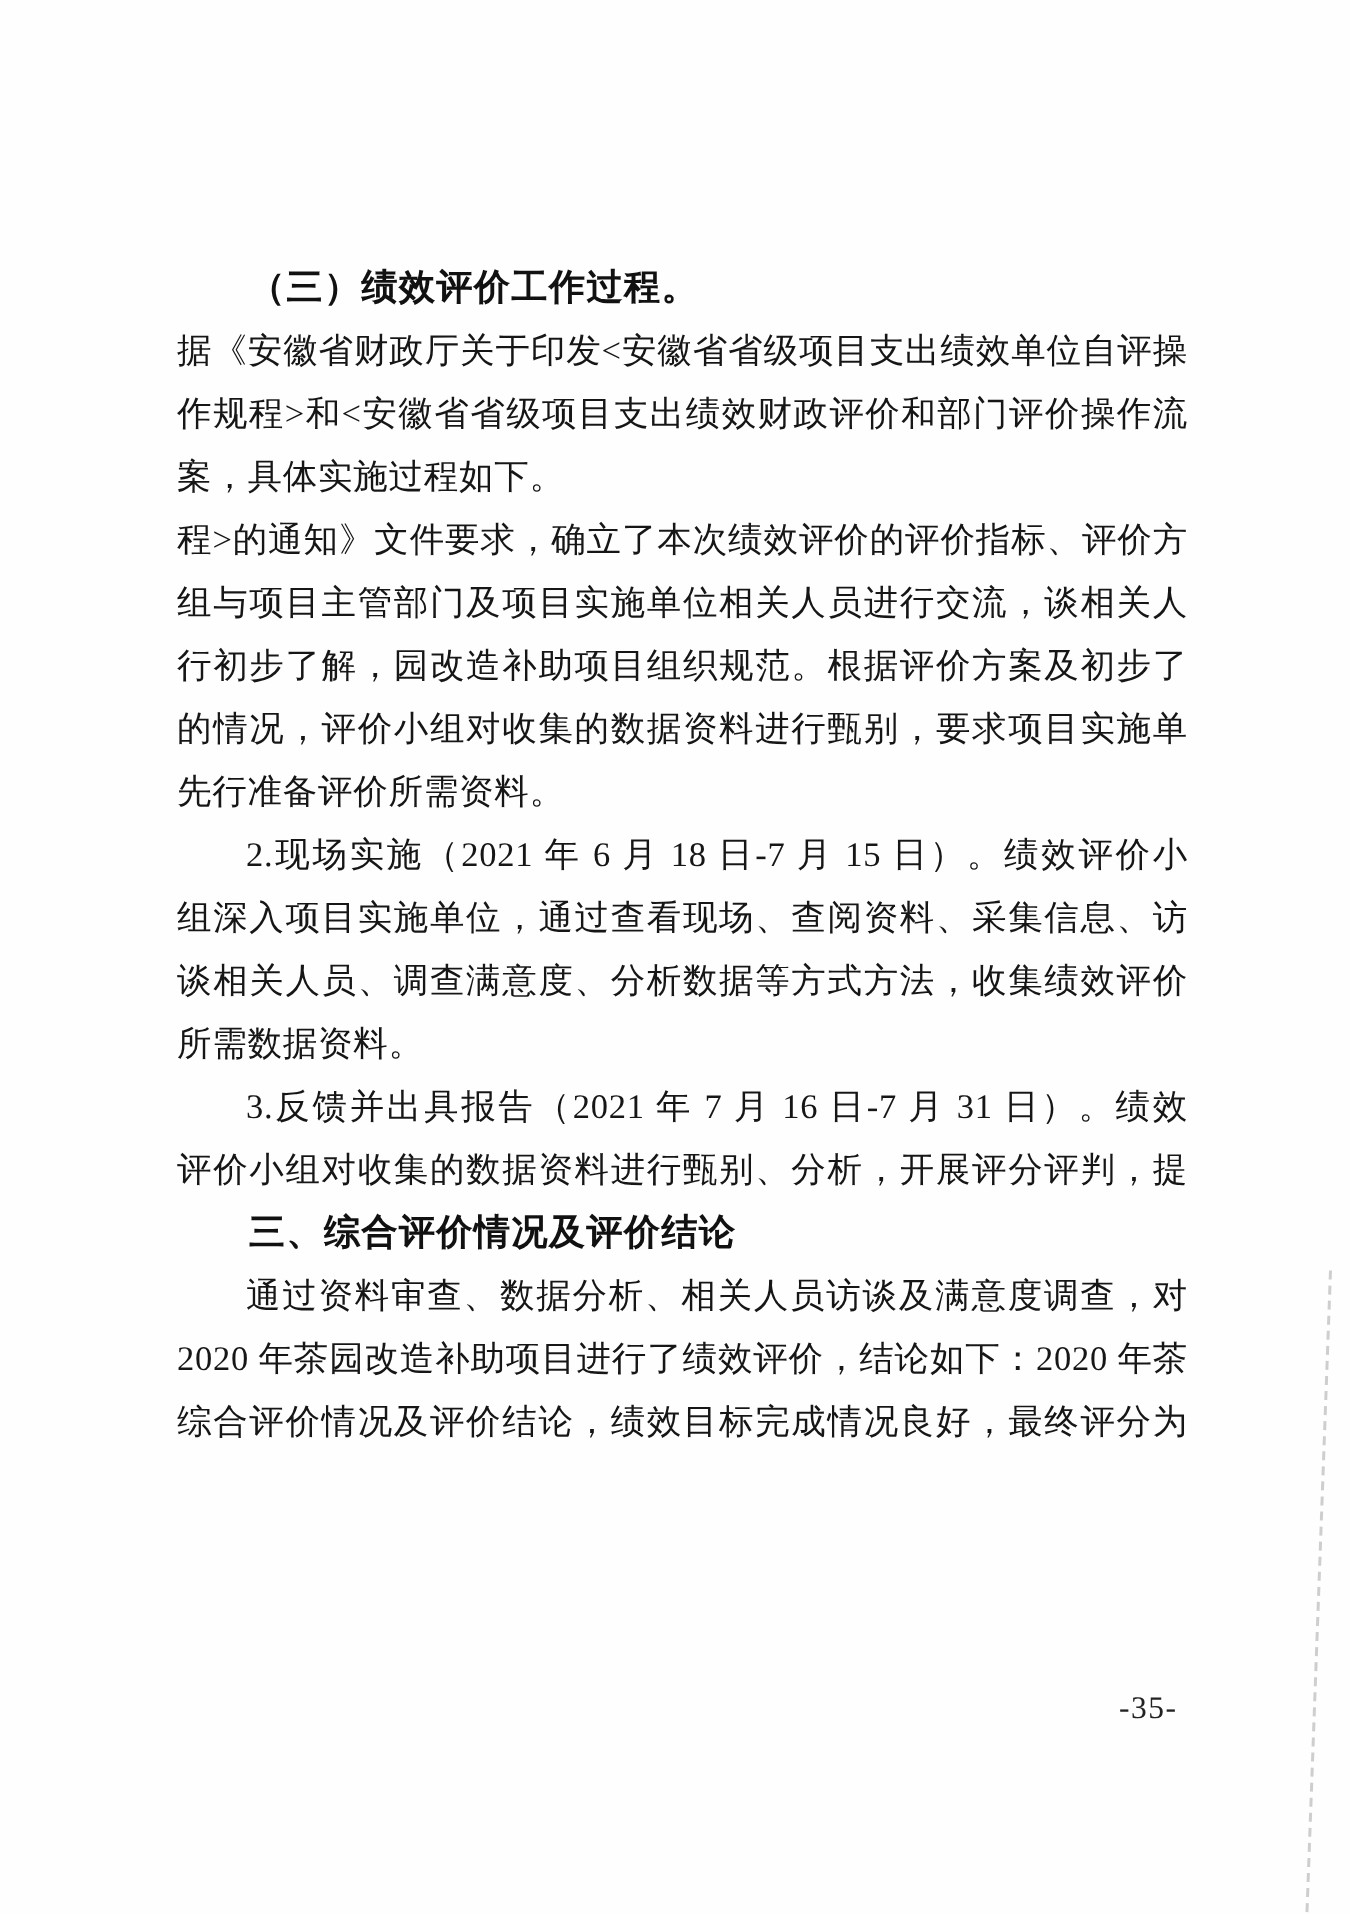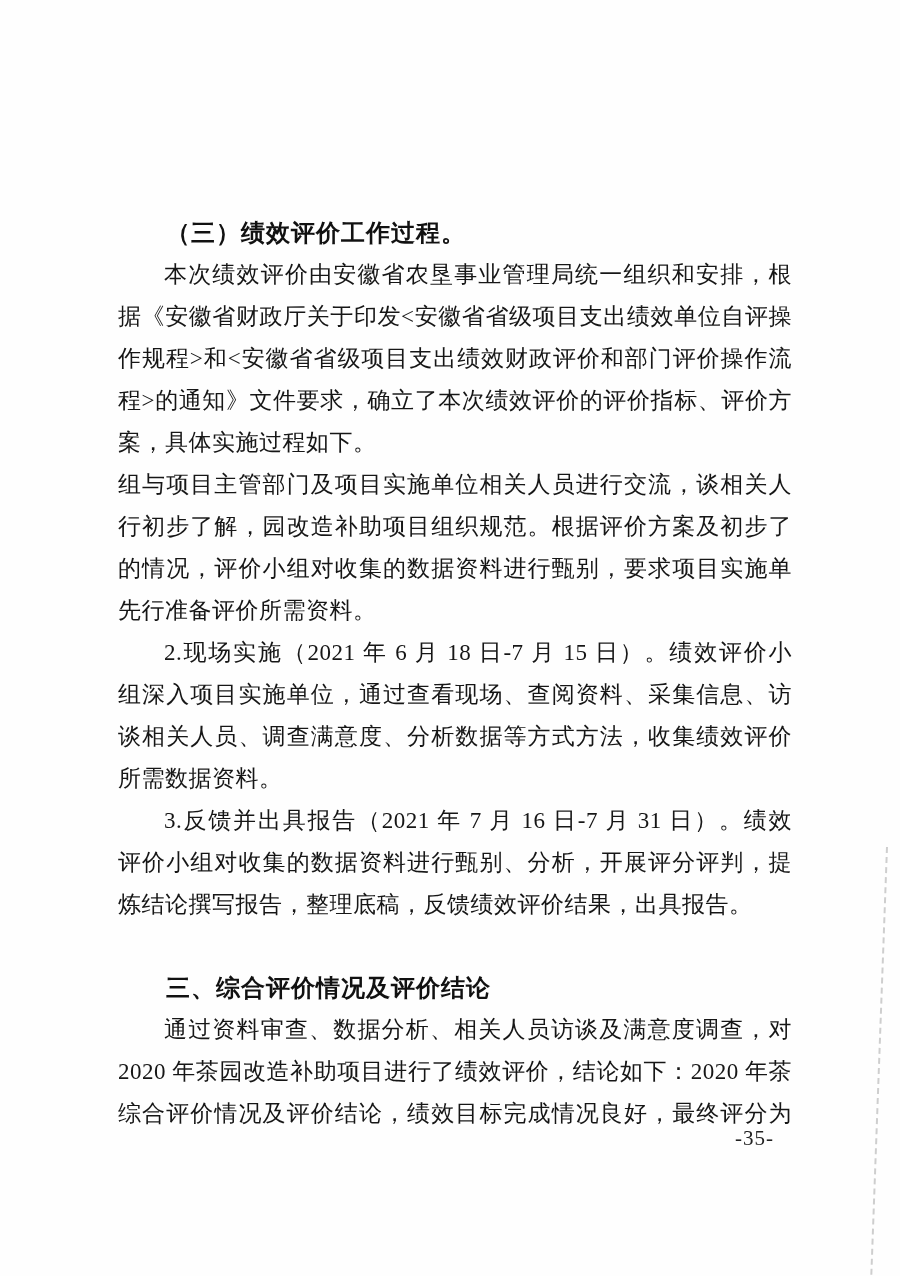--- a/index.html
+++ b/index.html
@@ -38,26 +38,25 @@
   }
   .line.indent {
     text-indent: 2em;
   }
   .line.heading {
     font-family: "Liberation Sans", "DejaVu Sans", sans-serif;
     font-weight: bold;
     font-size: 24px;
     letter-spacing: 1px;
     color: #111111;
-    margin-top: 41px;
   }
   .page-number {
     position: absolute;
     top: 1126px;
-    right: 126px;
+    right: 115px;
     font-size: 21px;
     letter-spacing: 1px;
     color: #222222;
   }
   .scan-edge {
     position: absolute;
     left: 886px;
     top: 847px;
     height: 428px;
     width: 0;
@@ -66,36 +65,34 @@
     transform: rotate(2.1deg);
     transform-origin: top left;
   }
 </style>
 </head>
 <body>
 
 <div class="page">
   <div class="content">
     <div class="line heading indent">（三）绩效评价工作过程。</div>
-    <div class="line indent fill">本次绩效评价由安徽省农垦事业管理局统一组织和安排，根</div>
     <div class="line fill">据《安徽省财政厅关于印发&lt;安徽省省级项目支出绩效单位自评操</div>
     <div class="line fill">作规程&gt;和&lt;安徽省省级项目支出绩效财政评价和部门评价操作流</div>
+    <div class="line">案，具体实施过程如下。</div>
     <div class="line fill">程&gt;的通知》文件要求，确立了本次绩效评价的评价指标、评价方</div>
-    <div class="line">案，具体实施过程如下。</div>
     <div class="line fill">组与项目主管部门及项目实施单位相关人员进行交流，谈相关人员</div>
     <div class="line fill">行初步了解，园改造补助项目组织规范。根据评价方案及初步了解</div>
     <div class="line fill">的情况，评价小组对收集的数据资料进行甄别，要求项目实施单位</div>
     <div class="line">先行准备评价所需资料。</div>
     <div class="line indent fill">2.现场实施（2021 年 6 月 18 日-7 月 15 日）。绩效评价小</div>
     <div class="line fill">组深入项目实施单位，通过查看现场、查阅资料、采集信息、访</div>
     <div class="line fill">谈相关人员、调查满意度、分析数据等方式方法，收集绩效评价</div>
     <div class="line">所需数据资料。</div>
     <div class="line indent fill">3.反馈并出具报告（2021 年 7 月 16 日-7 月 31 日）。绩效</div>
     <div class="line fill">评价小组对收集的数据资料进行甄别、分析，开展评分评判，提</div>
-    <div class="line">炼结论撰写报告，整理底稿，反馈绩效评价结果，出具报告。</div>
     <div class="line heading indent">三、综合评价情况及评价结论</div>
     <div class="line indent fill">通过资料审查、数据分析、相关人员访谈及满意度调查，对</div>
     <div class="line fill">2020 年茶园改造补助项目进行了绩效评价，结论如下：2020 年茶</div>
     <div class="line fill">综合评价情况及评价结论，绩效目标完成情况良好，最终评分为</div>
   </div>
 
   <div class="page-number">-35-</div>
 
   <div class="scan-edge"></div>
 </div>

